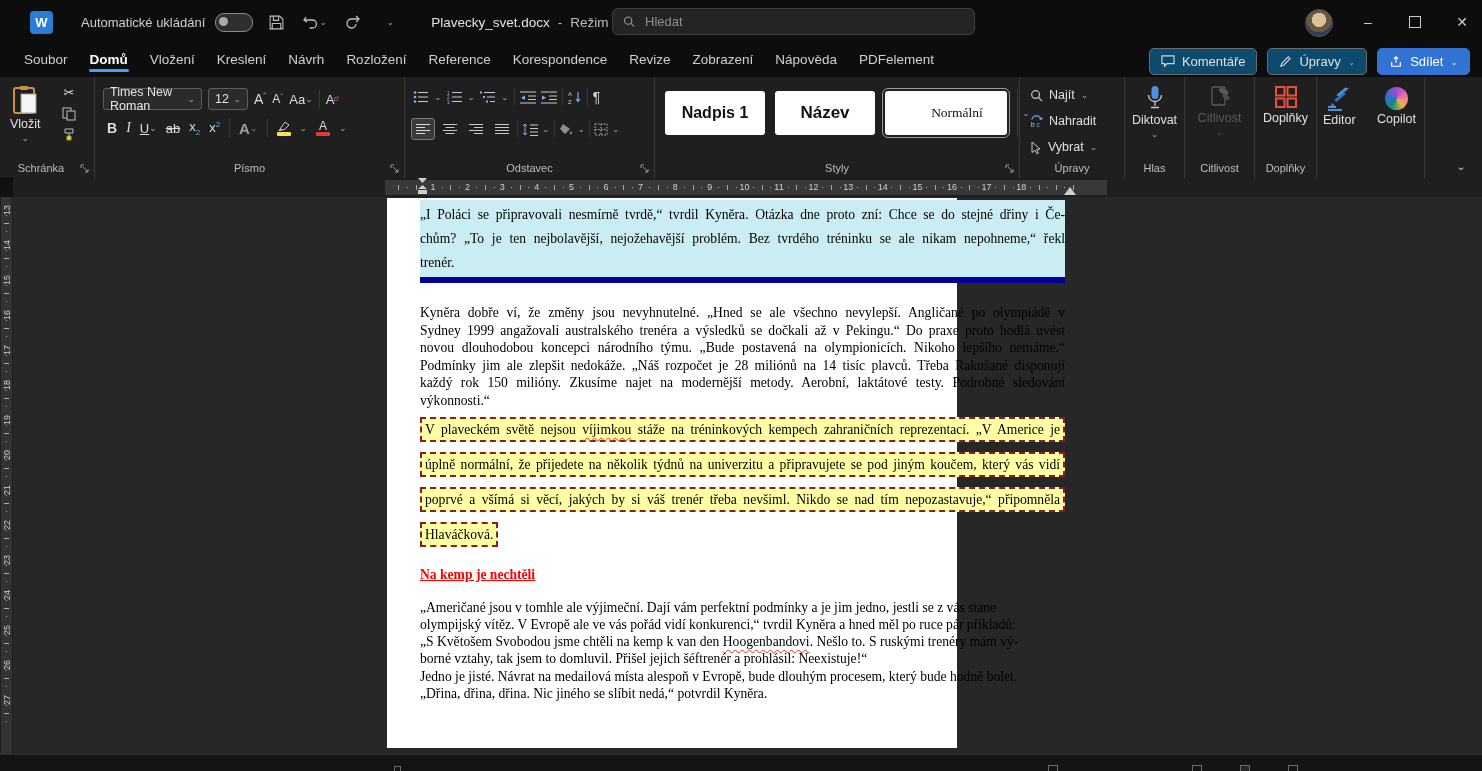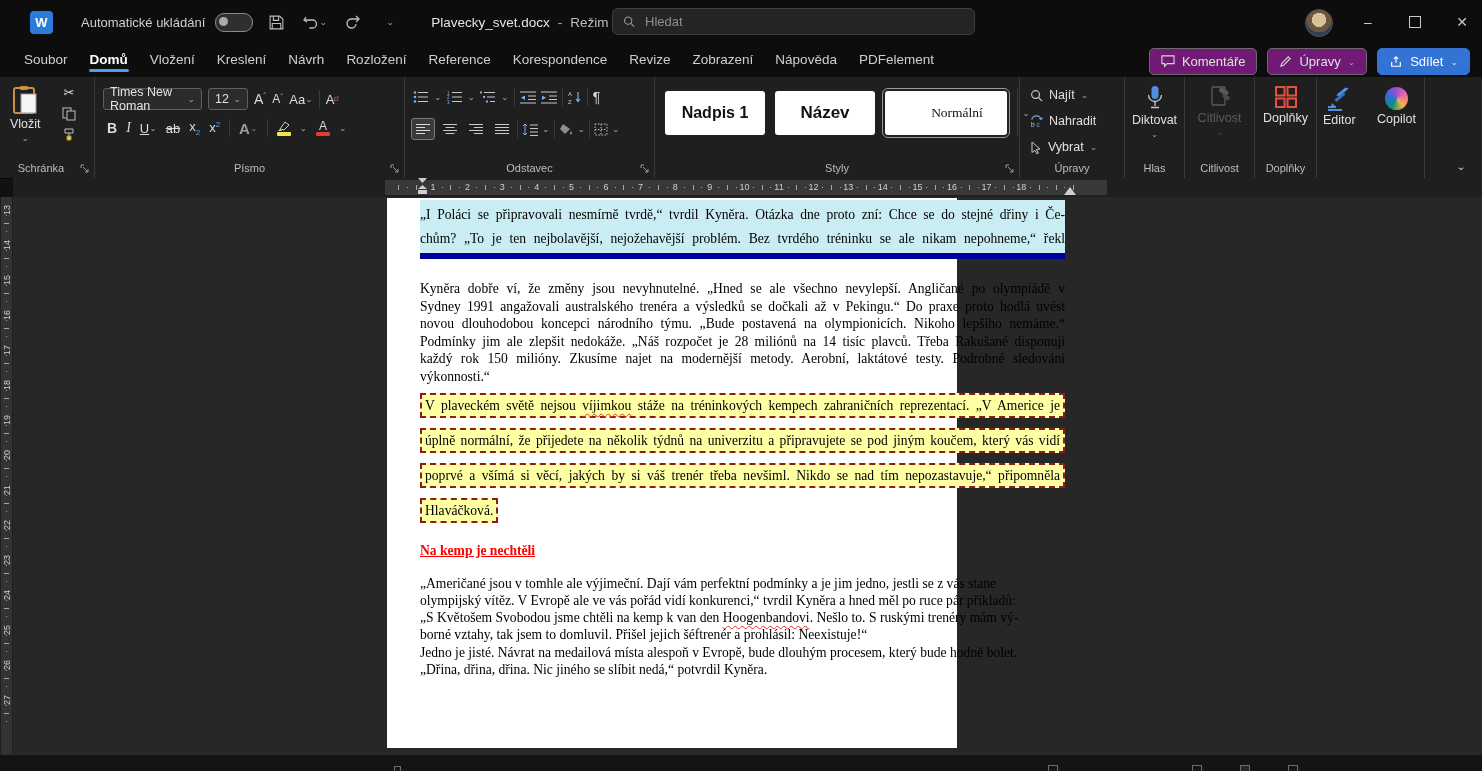--- a/index.html
+++ b/index.html
@@ -29,21 +29,21 @@
   .winbtn{position:absolute;top:0;width:46px;height:44px;display:flex;align-items:center;justify-content:center;color:#c9c9c9;font-size:14px;}
   .winbtn .maxsq{width:10px;height:10px;border:1px solid #c9c9c9;}
   
   .tabrow{position:absolute;top:44px;left:0;right:0;height:33px;background:#0d0d0d;display:flex;align-items:flex-start;}
   .tabs{display:flex;align-items:center;margin-left:13px;}
   .tab{padding:0 11px;font-size:13.5px;color:#cfcfcf;height:30px;display:flex;align-items:center;position:relative;}
   .tab.active{color:#fff;font-weight:bold;}
   .tab.active::after{content:"";position:absolute;left:10px;right:10px;bottom:2px;height:3px;background:#4f9cf0;border-radius:2px;}
   .topactions{position:absolute;right:12px;top:48px;display:flex;gap:10px;align-items:center;}
   .pillbtn{height:25px;display:flex;align-items:center;gap:7px;padding:0 11px;border:1px solid #6a6a6a;border-radius:5px;
-    background:#701a75;font-size:13px;color:#e0e0e0;}
+    background:#0c4a6e;font-size:13px;color:#e0e0e0;}
   .pillbtn.share{background:#3273d3;border-color:#3273d3;color:#fff;}
   
   .ribbon{position:absolute;top:77px;left:0;right:0;height:101px;background:#1f1f1f;border-bottom:1px solid #060606;}
   .rgroup{position:absolute;top:0;bottom:0;border-right:1px solid #3a3a3a;box-sizing:border-box;}
   .glabel{position:absolute;bottom:4px;left:0;right:0;text-align:center;font-size:11px;color:#bdbdbd;}
   .launcher{position:absolute;bottom:5px;right:5px;width:9px;height:9px;}
   .launcher svg{display:block;}
   .bigbtn{display:flex;flex-direction:column;align-items:center;gap:2px;position:absolute;}
   .bigbtn .blabel{font-size:12.5px;color:#e0e0e0;}
   .sbtn{display:flex;align-items:center;justify-content:center;border-radius:3px;color:#d6d6d6;}
@@ -669,24 +669,25 @@
       <span class="vtickD" style="top: 524px;"></span>
     </div>
 </div>
 
 <div class="canvas">
   <div class="page">
     <div class="doccontent">
         <div class="para p-cyan">
           <div class="line just"><span>„I Poláci se připravovali nesmírně tvrdě,“ tvrdil Kyněra. Otázka dne proto zní: Chce se do stejné dřiny i Če-</span></div>
           <div class="line just"><span>chům? „To je ten nejbolavější, nejožehavější problém. Bez tvrdého tréninku se ale nikam nepohneme,“ řekl</span></div>
+          <div class="line"><span>trenér.</span></div>
         </div>
         <div class="para p-normal">
           <div class="line just"><span>Kyněra dobře ví, že změny jsou nevyhnutelné. „Hned se ale všechno nevylepší. Angličané po olympiádě v</span></div>
-          <div class="line just"><span>Sydney 1991 angažovali australského trenéra a výsledků se dočkali až v Pekingu.“ Do praxe proto hodlá uvést</span></div>
+          <div class="line just"><span>Sydney 1999 angažovali australského trenéra a výsledků se dočkali až v Pekingu.“ Do praxe proto hodlá uvést</span></div>
           <div class="line just"><span>novou dlouhodobou koncepci národního týmu. „Bude postavená na olympionicích. Nikoho lepšího nemáme.“</span></div>
           <div class="line just"><span>Podmínky jim ale zlepšit nedokáže. „Náš rozpočet je 28 miliónů na 14 tisíc plavců. Třeba Rakušané disponují</span></div>
           <div class="line just"><span>každý rok 150 milióny. Zkusíme najet na modernější metody. Aerobní, laktátové testy. Podrobné sledování</span></div>
           <div class="line"><span>výkonnosti.“</span></div>
         </div>
         <div class="para p-yellow"><div class="line just"><span>V plaveckém světě nejsou </span><span class="squiggly">víjimkou</span><span> stáže na tréninkových kempech zahraničních reprezentací. „V Americe je</span></div><div class="line just"><span>úplně normální, že přijedete na několik týdnů na univerzitu a připravujete se pod jiným koučem, který vás vidí</span></div><div class="line just"><span>poprvé a všímá si věcí, jakých by si váš trenér třeba nevšiml. Nikdo se nad tím nepozastavuje,“ připomněla</span></div><div class="line fitline"><span>Hlaváčková.</span></div></div>
         <div class="para p-heading">
           <div class="line"><span>Na kemp je nechtěli</span></div>
         </div>
         <div class="para p-left">

